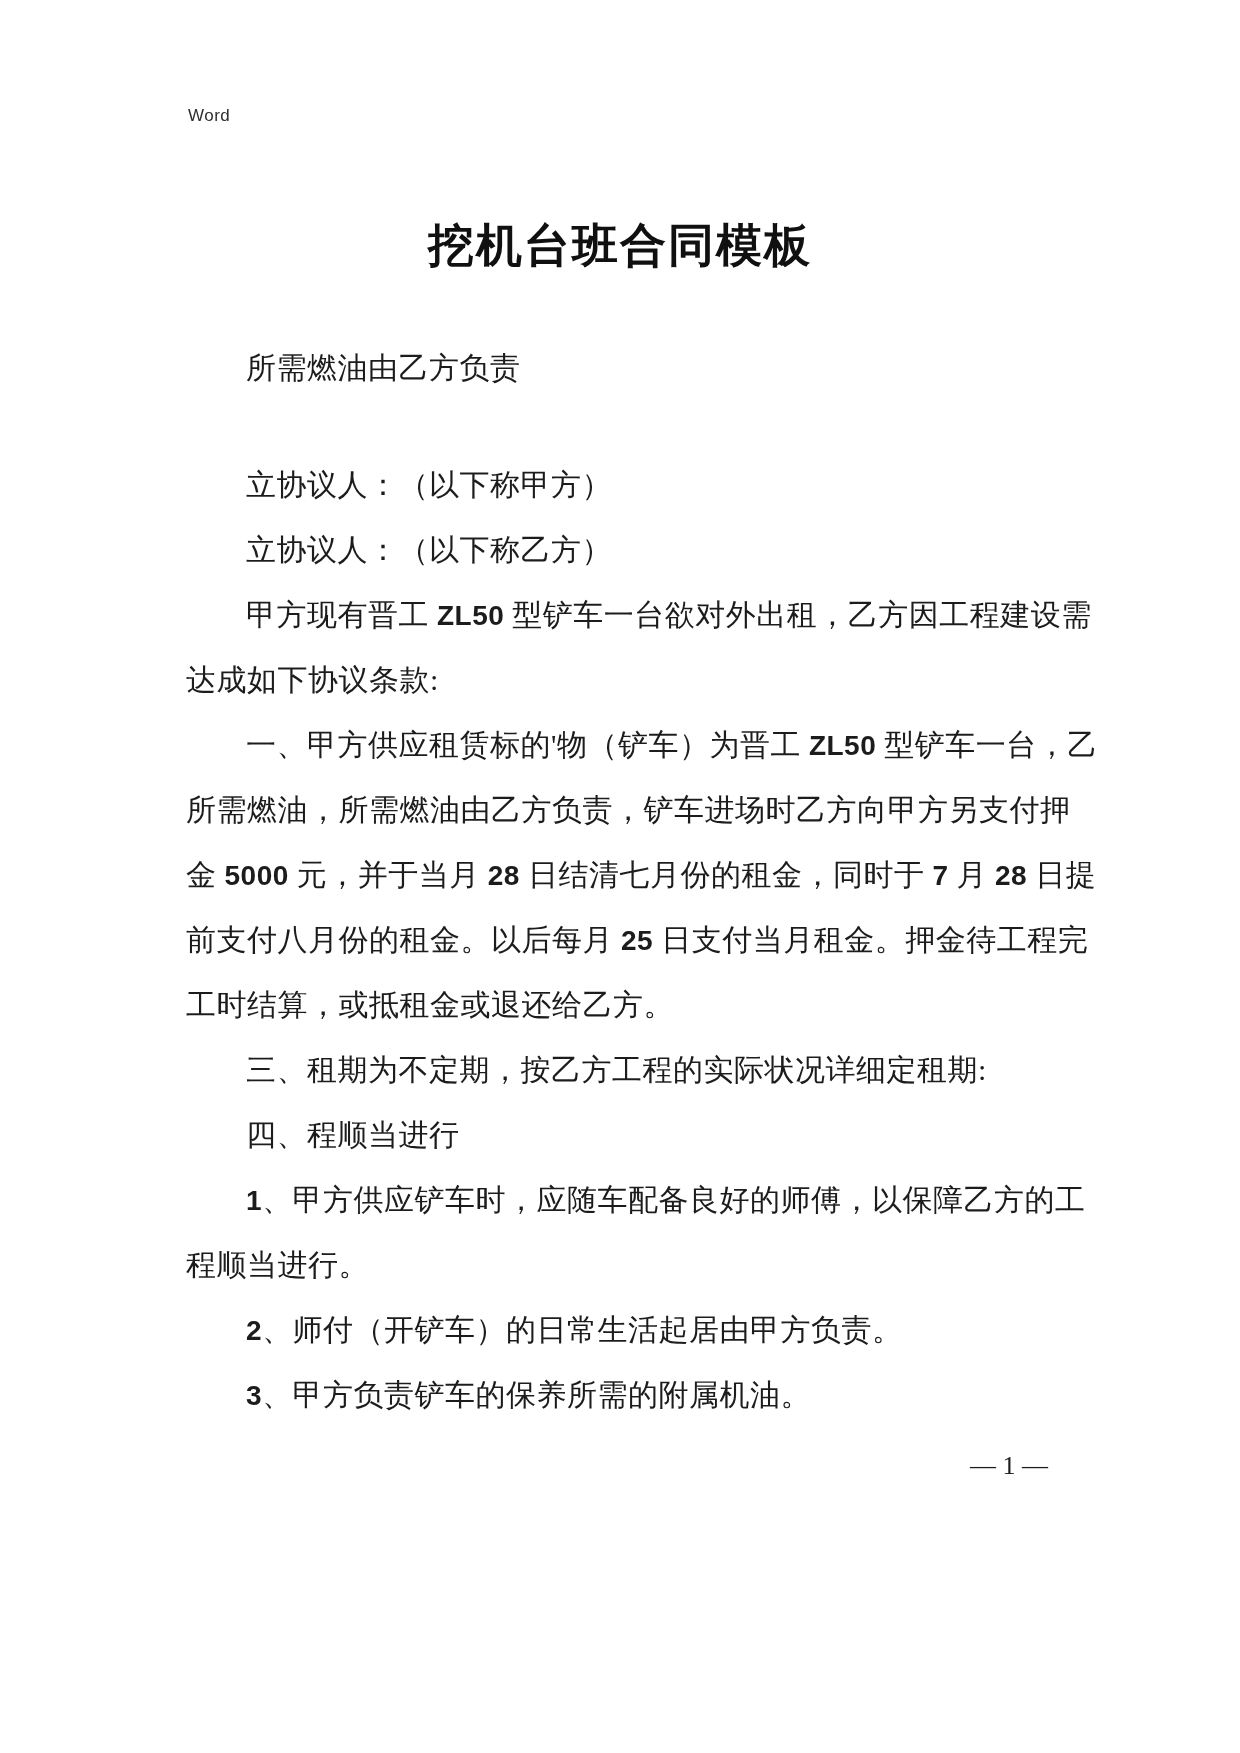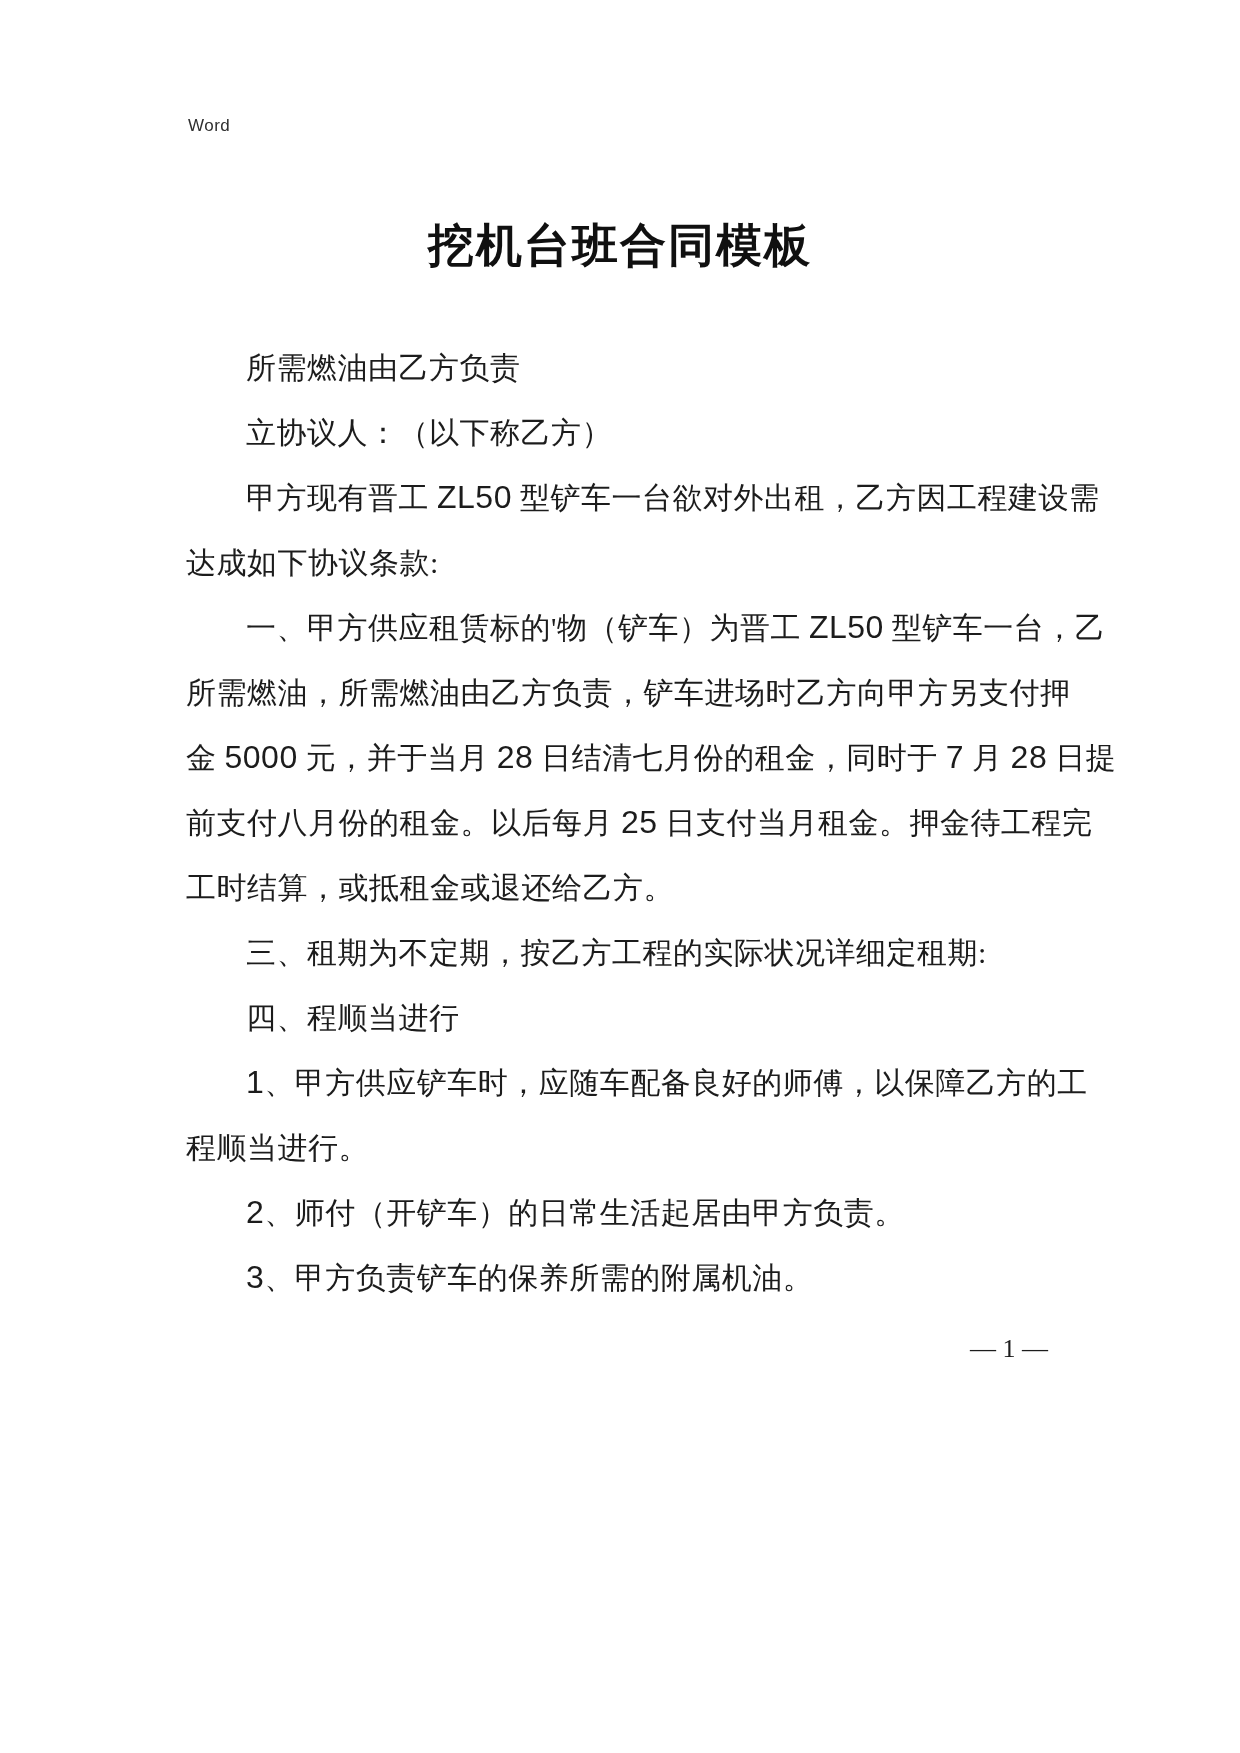--- a/index.html
+++ b/index.html
@@ -16,21 +16,21 @@
   }
   .doc-page {
     position: relative;
     width: 1240px;
     height: 1753px;
     background: #ffffff;
   }
   .word-label {
     position: absolute;
     left: 188px;
-    top: 98px;
+    top: 88px;
     font-family: "Liberation Sans", sans-serif;
     font-size: 17px;
     color: #2f2f2f;
     letter-spacing: 0.5px;
   }
   .doc-title {
     margin: 18px;
     padding-top: 198px;
     height: 60px;
     line-height: 60px;
@@ -54,42 +54,43 @@
     letter-spacing: 0.5px;
   }
   .doc-line.indent {
     padding-left: 60px;
   }
   .doc-line.gap-before {
     margin-top: 52px;
   }
   .latin {
     font-family: "Liberation Sans", sans-serif;
-    font-weight: 400;
-    font-size: 32px;
+    font-weight: 700;
+    font-size: 28px;
   }
   .page-number {
     margin-top: 24px;
     padding-right: 192px;
     text-align: right;
     font-size: 26px;
     color: #1c1c1c;
     font-family: "Liberation Serif", serif;
   }
 </style>
 </head>
 <body>
 
 <div class="doc-page">
   <div class="word-label">Word</div>
 
   <h1 class="doc-title">挖机台班合同模板</h1>
 
   <div class="doc-body" id="doc-body">
       <div class="doc-line indent">所需燃油由乙方负责</div>
+      <div class="doc-line indent gap-before">立协议人：（以下称甲方）</div>
       <div class="doc-line indent">立协议人：（以下称乙方）</div>
       <div class="doc-line indent">甲方现有晋工 <span class="latin">ZL50</span> 型铲车一台欲对外出租，乙方因工程建设需</div>
       <div class="doc-line">达成如下协议条款:</div>
       <div class="doc-line indent">一、甲方供应租赁标的'物（铲车）为晋工 <span class="latin">ZL50</span> 型铲车一台，乙</div>
       <div class="doc-line">所需燃油，所需燃油由乙方负责，铲车进场时乙方向甲方另支付押</div>
       <div class="doc-line">金 <span class="latin">5000</span> 元，并于当月 <span class="latin">28</span> 日结清七月份的租金，同时于 <span class="latin">7</span> 月 <span class="latin">28</span> 日提</div>
       <div class="doc-line">前支付八月份的租金。以后每月 <span class="latin">25</span> 日支付当月租金。押金待工程完</div>
       <div class="doc-line">工时结算，或抵租金或退还给乙方。</div>
       <div class="doc-line indent">三、租期为不定期，按乙方工程的实际状况详细定租期:</div>
       <div class="doc-line indent">四、程顺当进行</div>

